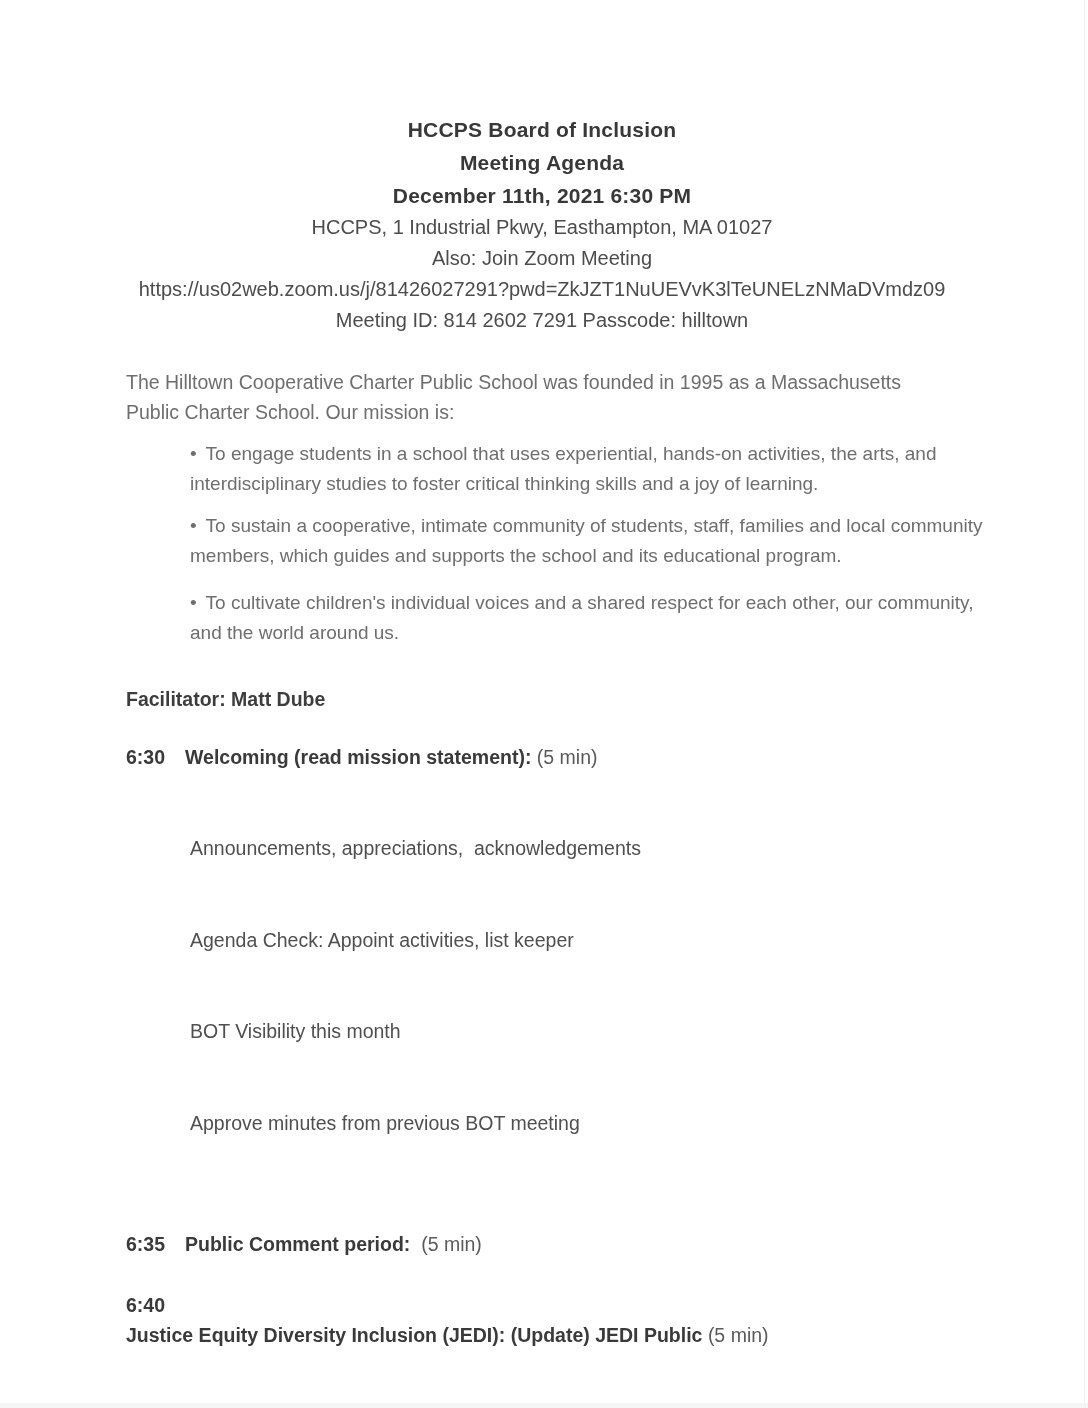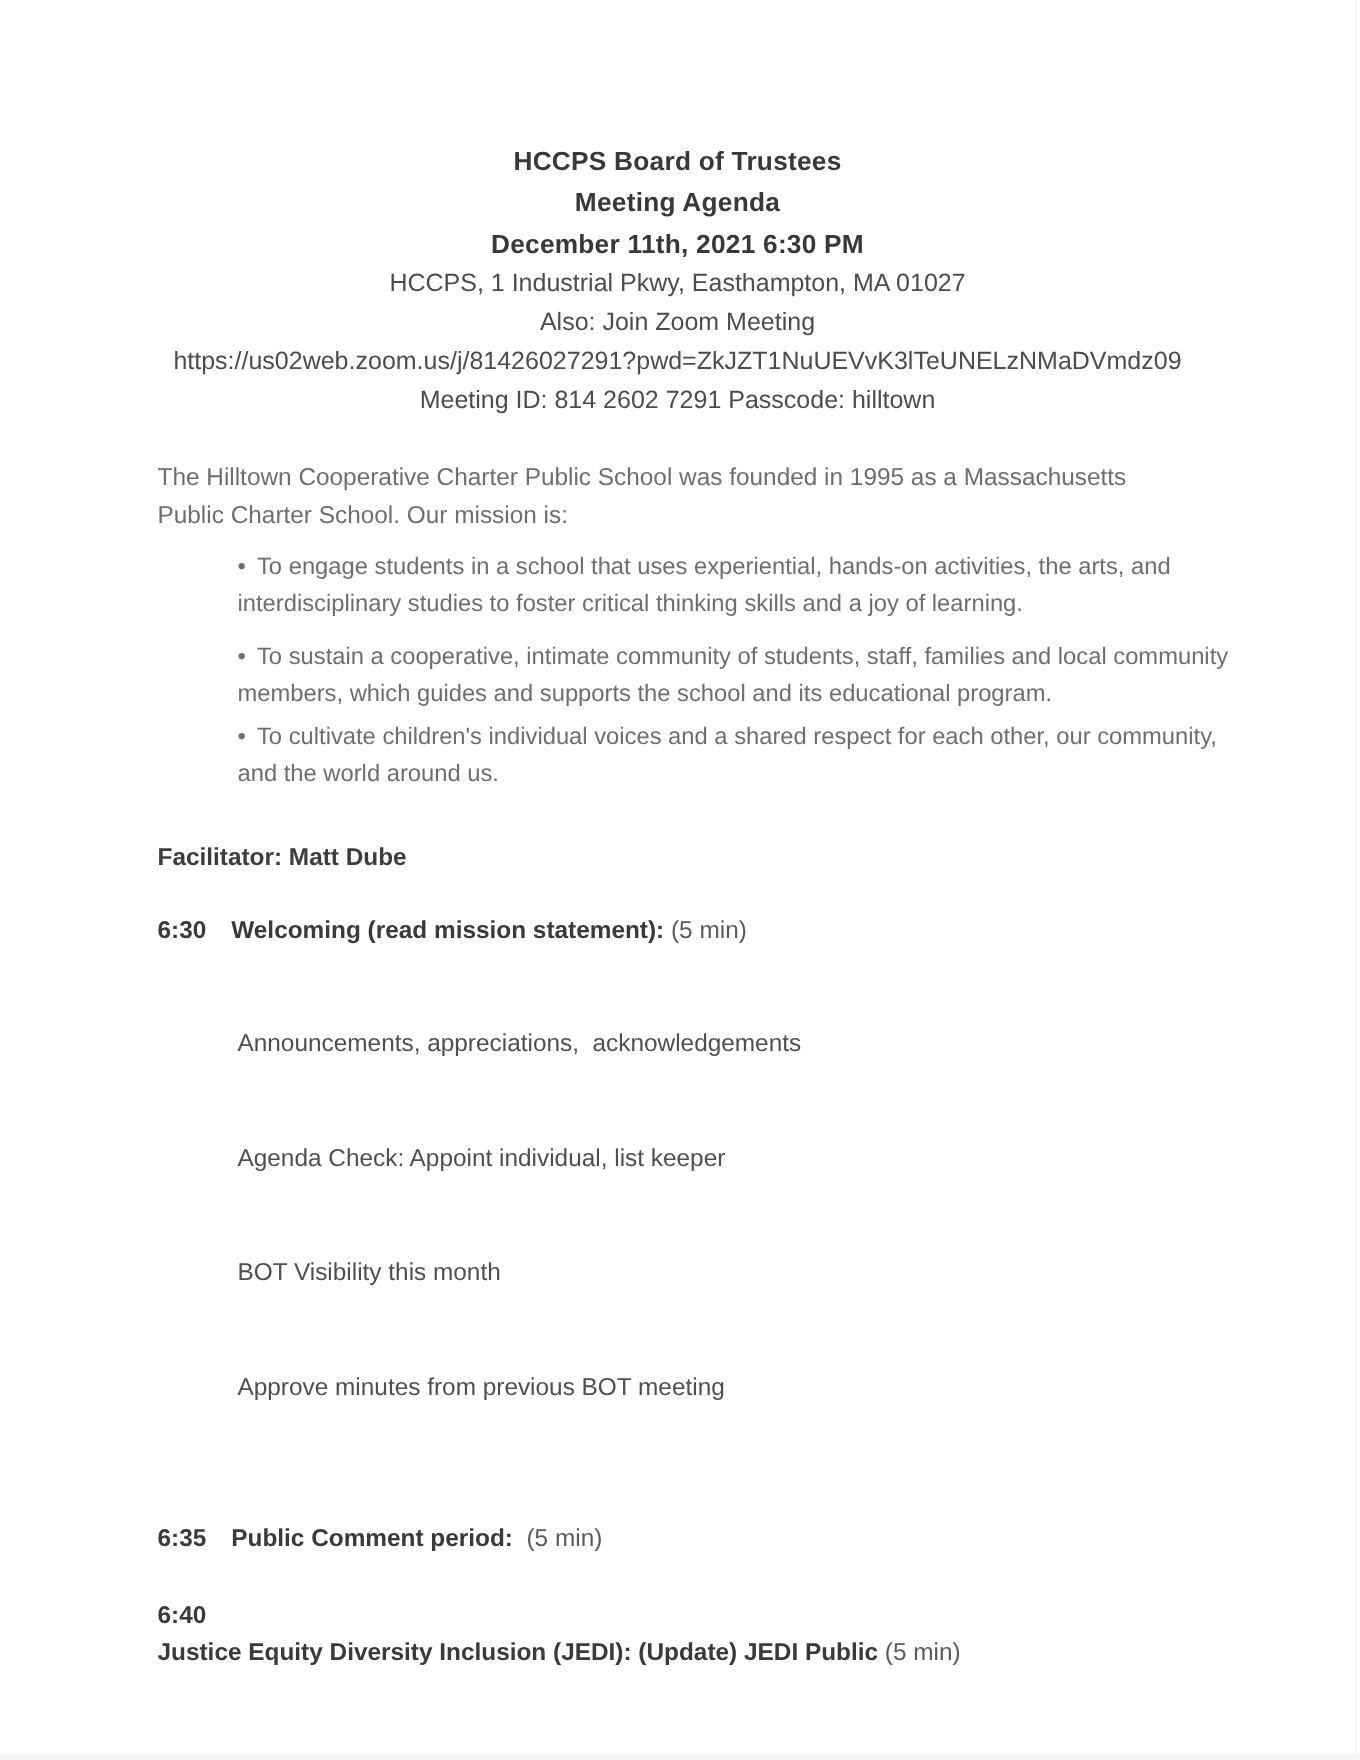--- a/index.html
+++ b/index.html
@@ -102,46 +102,46 @@
   }
 </style>
 </head>
 <body>
 
 <div class="page">
 
   <div class="doc">
 
     <div class="hdr">
-      <div class="hdr-bold">HCCPS Board of Trustees</div>
+      <div class="hdr-bold">HCCPS Board of Inclusion</div>
       <div class="hdr-bold">Meeting Agenda</div>
       <div class="hdr-bold">December 11th, 2021 6:30 PM</div>
       <div class="hdr-reg">HCCPS, 1 Industrial Pkwy, Easthampton, MA 01027</div>
       <div class="hdr-reg">Also: Join Zoom Meeting</div>
       <div class="hdr-reg">https://us02web.zoom.us/j/81426027291?pwd=ZkJZT1NuUEVvK3lTeUNELzNMaDVmdz09</div>
       <div class="hdr-reg">Meeting ID: 814 2602 7291 Passcode: hilltown</div>
     </div>
 
     <div class="intro">The Hilltown Cooperative Charter Public School was founded in 1995 as a Massachusetts Public Charter School. Our mission is:</div>
 
     <div class="bullet"><span class="bullet-glyph">•</span> <span>To engage students in a school that uses experiential, hands-on activities, the arts, and interdisciplinary studies to foster critical thinking skills and a joy of learning.</span></div>
 
     <div class="bullet"><span class="bullet-glyph">•</span> <span>To sustain a cooperative, intimate community of students, staff, families and local community members, which guides and supports the school and its educational program.</span></div>
 
-    <div class="bullet" style="margin-top:4px;"><span class="bullet-glyph">•</span> <span>To cultivate children's individual voices and a shared respect for each other, our community, and the world around us.</span></div>
+    <div class="bullet" style="margin-top:17px;"><span class="bullet-glyph">•</span> <span>To cultivate children's individual voices and a shared respect for each other, our community, and the world around us.</span></div>
 
     <div class="facilitator">Facilitator: Matt Dube</div>
 
     <div class="item mt-first">
       <span class="time">6:30</span>
       <span class="line"><span class="title">Welcoming (read mission statement):</span> <span class="dur">(5 min)</span></span>
     </div>
     <div class="subs">
       <div>Announcements, appreciations,  acknowledgements</div>
-      <div>Agenda Check: Appoint individual, list keeper</div>
+      <div>Agenda Check: Appoint activities, list keeper</div>
       <div>BOT Visibility this month</div>
       <div>Approve minutes from previous BOT meeting</div>
     </div>
 
     <div class="item mt-a">
       <span class="time">6:35</span>
       <span class="line"><span class="title">Public Comment period: </span> <span class="dur">(5 min)</span></span>
     </div>
 
     <div class="item mt-b">

